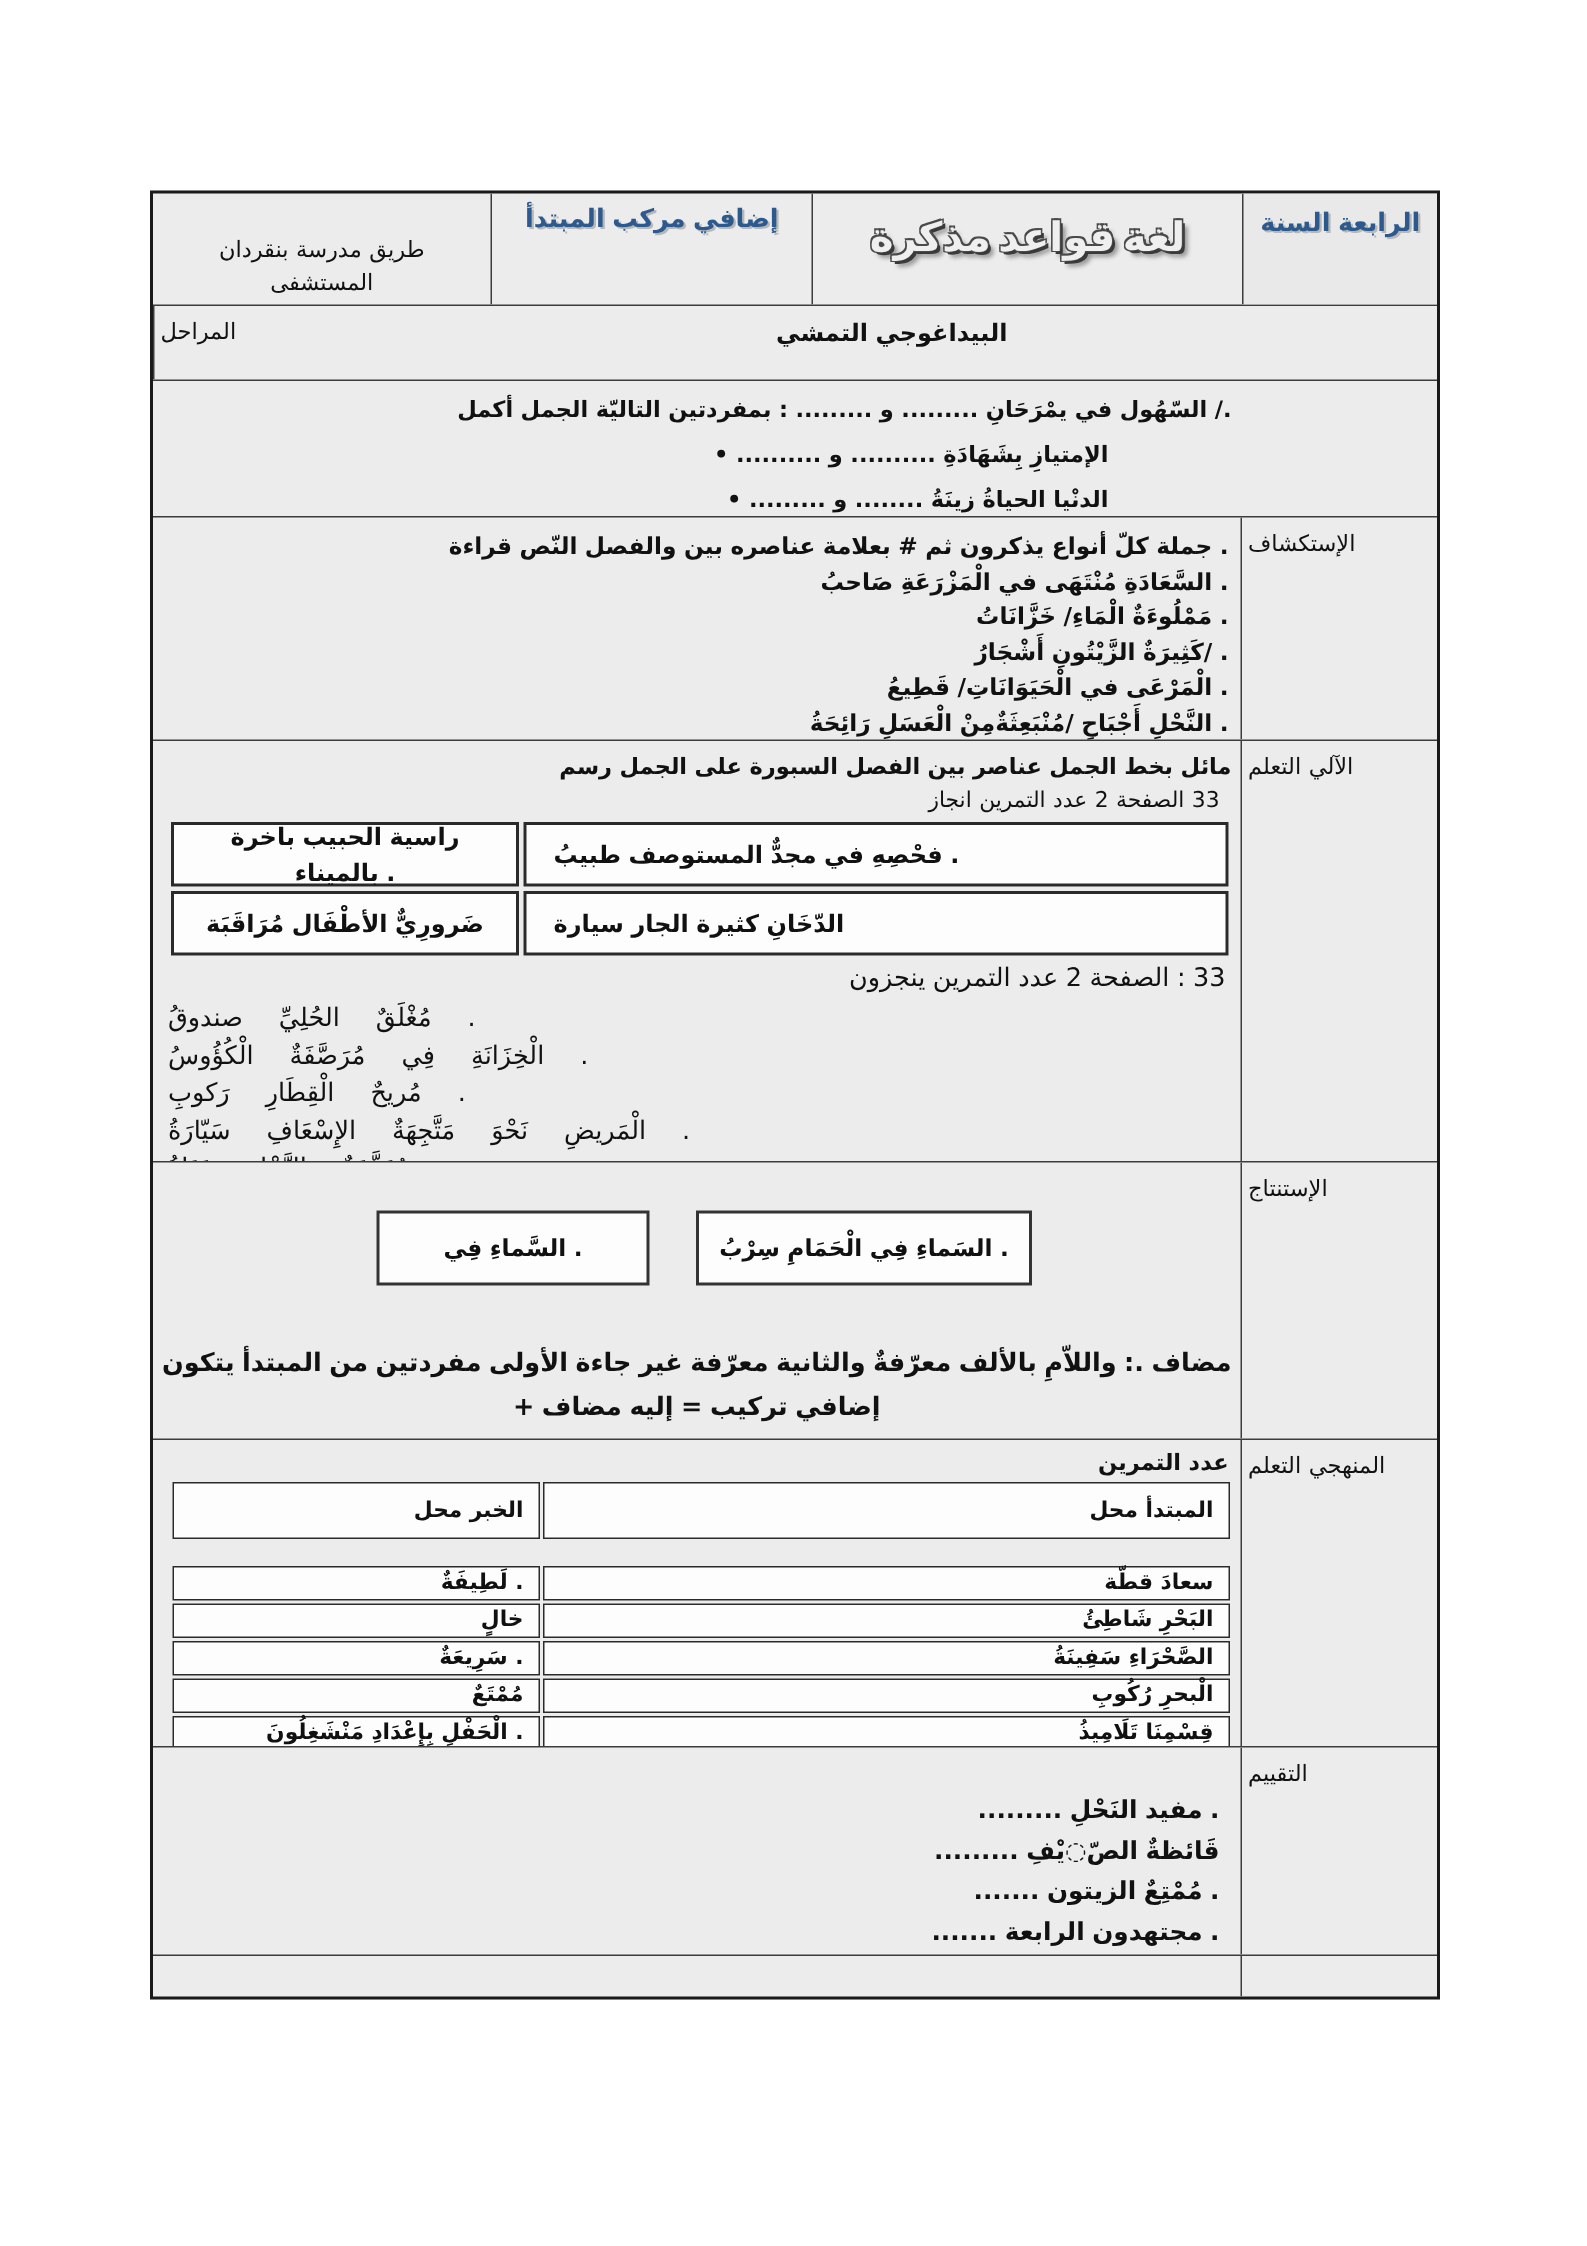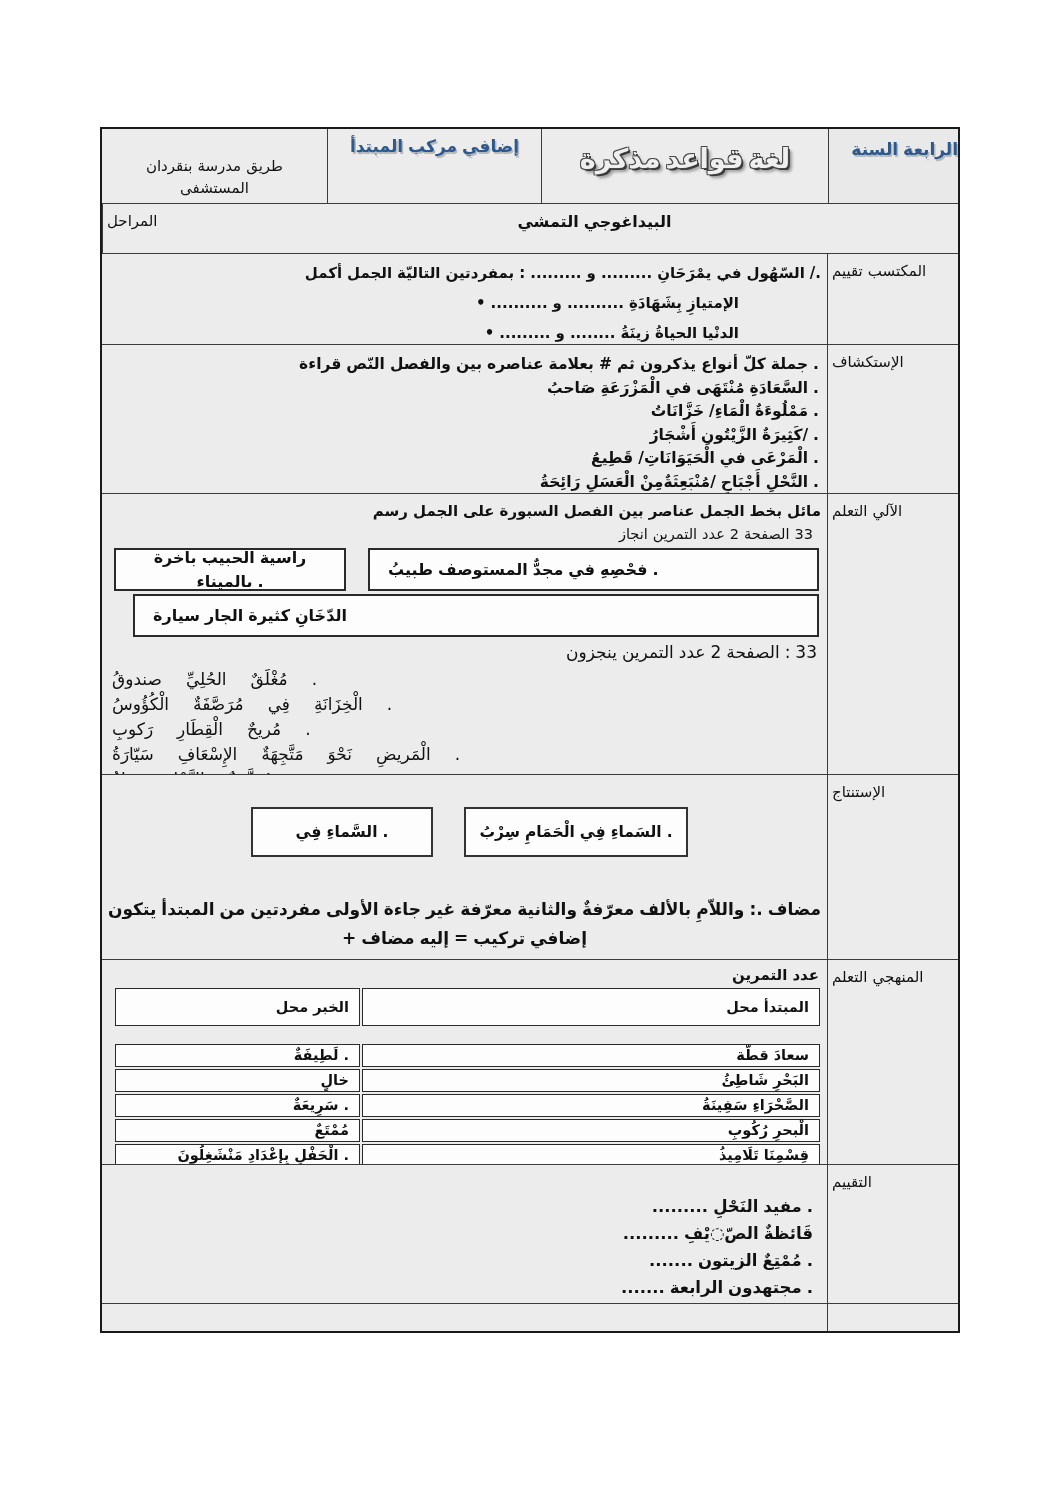--- a/index.html
+++ b/index.html
@@ -23,40 +23,40 @@
   .labelcol .mline{justify-content:flex-start;font-weight:normal;font-size:15px;}
   .c-school{width:226px;border-right:1px solid #3c3c3c;padding-top:26px;}
   .c-school .mline{font-weight:normal;font-size:15px;line-height:22px;padding:0 14px;}
   .c-subject{width:214px;border-right:1px solid #3c3c3c;padding-top:5px;}
   .c-title{flex:1;padding-top:10px;}
   .blue-title .mline{font-size:17px;color:#2d5a8e;text-shadow:1.5px 1.5px 0 #b8b8b8;}
   .deco .mline{font-size:27px;letter-spacing:2px;color:#efefef;line-height:40px;
     text-shadow:-1px -1px 0 #4a4a4a,1px -1px 0 #4a4a4a,-1px 1px 0 #4a4a4a,
                  2px 2px 0 #3a3a3a,4px 4px 3px #9a9a9a;}
   .c-year{width:130px;border-left:1px solid #3c3c3c;padding-top:8px;background:#e9e9e9;}
-  .c-year .mline{}
+  .c-year .mline{justify-content:center;}
   
   .pedago{padding-top:6px;}
   .pedago .mline{font-size:16px;}
   
   .moktasab-intro{padding:7px 6px 0 0;}
   .bullets .mline{padding-right:88px;margin-top:6px;}
   
   .explore{padding:8px 8px 0 0;}
   .explore .mline{line-height:23.5px;font-size:15.5px;}
   
   .aali{padding-top:5px;}
   .aali .l2{font-size:14.5px;line-height:22px;}
   .itable{display:flex;flex-direction:column;row-gap:3px;margin:3px 8px 3px 12px;}
   .itrow{display:flex;column-gap:3px;}
   .itcell{background:#fdfdfd;border:2px solid #2a2a2a;box-sizing:border-box;
           padding:3px 10px;display:flex;align-items:center;}
   .itcell .mline{width:100%;font-size:16px;}
   .aali .khabar{width:232px;}
-  .aali .mubtada{flex:1;margin-left:19px;}
+  .aali .mubtada{flex:1;}
   .aali .mubtada .mline{justify-content:flex-start;padding-left:8px;}
   .aali .khabar .mline{justify-content:center;}
   .aali .itrow{height:43px;}
   .sentences{margin-top:2px;}
   .sentences .mline{padding-left:10px;}
   
   .boxes{display:flex;direction:ltr;column-gap:31px;margin:32px 0 0 149px;}
   .cbox{background:#fdfdfd;border:2px solid #333;box-sizing:border-box;height:50px;
         display:flex;align-items:center;justify-content:center;}
   .cbox .mline{font-size:15.5px;padding:0 8px;}
@@ -159,26 +159,20 @@
             </div>
             <div class="mline">
               <span class="tk" dir="rtl">•</span>
               <span class="tk" dir="rtl">.........</span>
               <span class="tk" dir="rtl">و</span>
               <span class="tk" dir="rtl">........</span>
               <span class="tk" dir="rtl">زينَةُ</span>
               <span class="tk" dir="rtl">الحياةُ</span>
               <span class="tk" dir="rtl">الدنْيا</span>
             </div>
-          </div>
-      </div>
-      <div class="cell labelcol">
-        <div class="mline">
-            <span class="tk" dir="rtl">تقييم</span>
-            <span class="tk" dir="rtl">المكتسب</span>
           </div>
       </div>
     </div>
 
     <div class="trow" style="height:149px">
       <div class="cell content explore">
           <div class="mline">
             <span class="tk" dir="rtl">قراءة</span>
             <span class="tk" dir="rtl">النّص</span>
             <span class="tk" dir="rtl">والفصل</span>
@@ -274,20 +268,27 @@
                   <span class="tk" dir="rtl">طبيبُ</span>
                   <span class="tk" dir="rtl">المستوصف</span>
                   <span class="tk" dir="rtl">مجدٌّ</span>
                   <span class="tk" dir="rtl">في</span>
                   <span class="tk" dir="rtl">فحْصِهِ</span>
                   <span class="tk" dir="rtl">.</span>
                 </div>
             </div>
           </div>
           <div class="itrow">
+            <div class="itcell khabar">
+              <div class="mline">
+                  <span class="tk" dir="rtl">مُرَاقَبَة</span>
+                  <span class="tk" dir="rtl">الأطْفَال</span>
+                  <span class="tk" dir="rtl">ضَرورِيٌّ</span>
+                </div>
+            </div>
             <div class="itcell mubtada">
               <div class="mline">
                   <span class="tk" dir="rtl">سيارة</span>
                   <span class="tk" dir="rtl">الجار</span>
                   <span class="tk" dir="rtl">كثيرة</span>
                   <span class="tk" dir="rtl">الدّخَانِ</span>
                 </div>
             </div>
           </div>
         </div>

